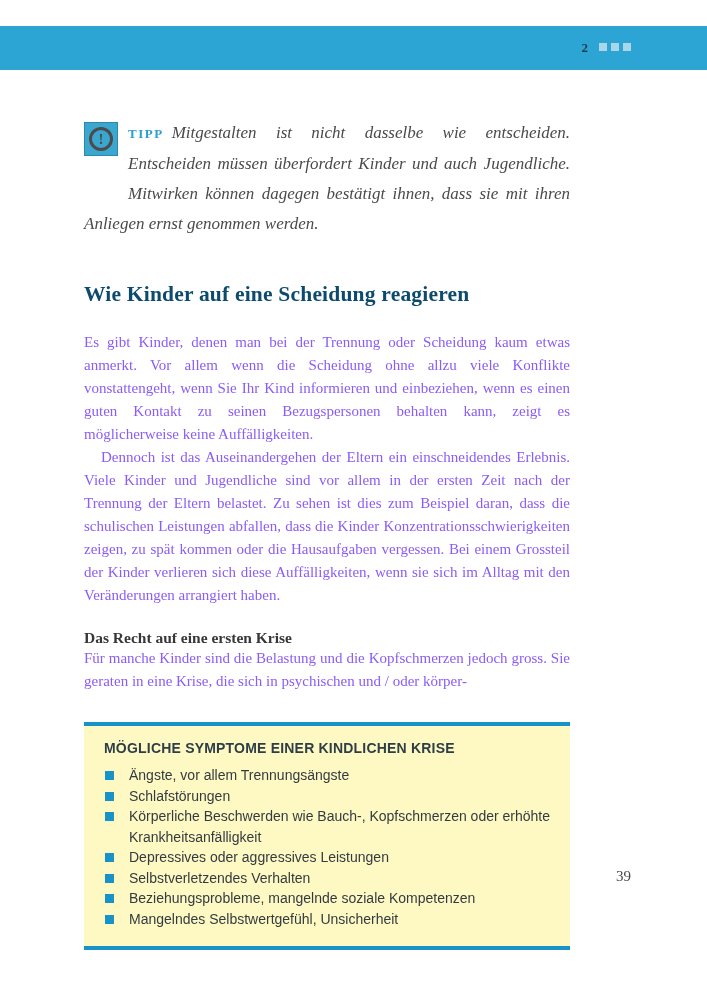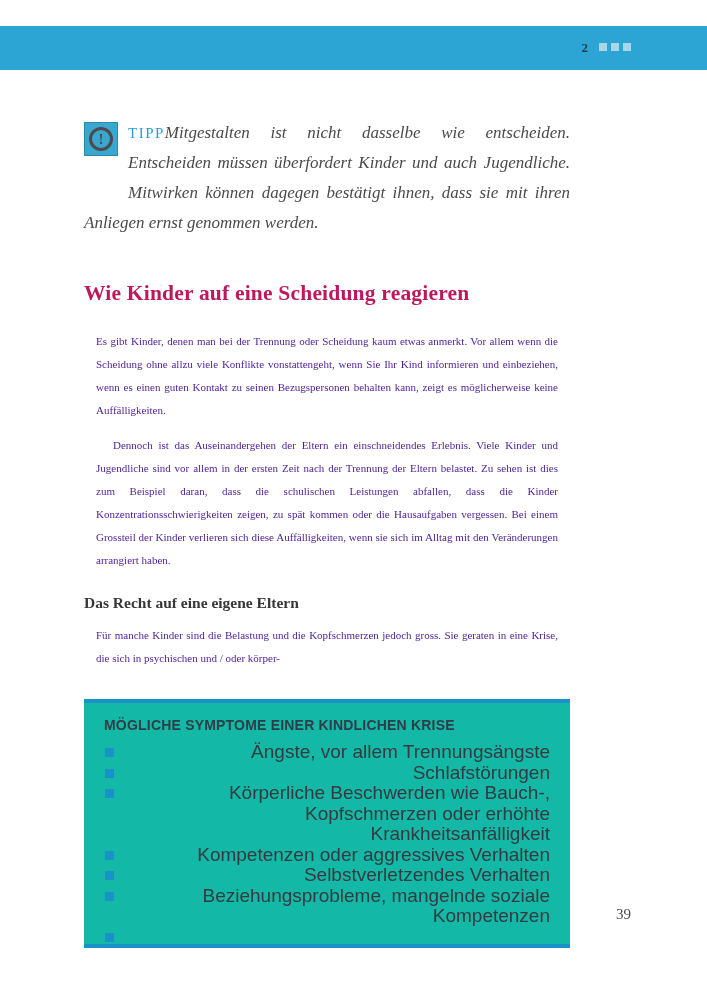--- a/index.html
+++ b/index.html
@@ -77,87 +77,87 @@
   }
   .tip-spacer { float: left; width: 44px; height: 62px; }
   .tip-text {
     font-style: italic;
     font-size: 17px;
     line-height: 30px;
     text-align: justify;
   }
   .tip-label {
     font-style: normal;
-    font-weight: 400;
+    font-weight: 700;
     color: #2a9fd0;
     letter-spacing: 1.5px;
-    font-size: 15px;
+    font-size: 13px;
+    margin-right: 8px;
   }
 
   
   .section-heading {
     margin: 43px 0 0 0;
     font-size: 21.5px;
     font-weight: 700;
-    color: #be185d;
+    color: #0c4a6e;
     letter-spacing: 0.2px;
   }
   .body-par {
-    margin: 12px;
-    font-size: 11px;
+    margin: 0;
+    font-size: 15px;
     line-height: 23px;
-    color: #4c1d95;
+    color: #8b5cf6;
     text-align: justify;
   }
   .par-1 { margin-top: 24px; }
   .par-2 { text-indent: 17px; }
   .sub-heading {
     margin: 22px 0 0 0;
     font-size: 15.5px;
     font-weight: 700;
     color: #373737;
   }
 
   
   .info-box {
     margin-top: 29px;
-    background: #14b8a6;
+    background: #fef9c3;
     border-top: 4px solid #1793c8;
     border-bottom: 4px solid #1793c8;
     padding: 14px 20px 17px 20px;
     box-sizing: border-box;
     font-family: "Liberation Sans", sans-serif;
   }
   .info-box-title {
     font-size: 14px;
     font-weight: 700;
     color: #2e3e48;
     letter-spacing: 0.2px;
     margin: 0 0 9px 0;
   }
   .info-list { list-style: none; margin: 0; padding: 0; }
   .info-list li {
     position: relative;
     padding-left: 25px;
-    font-size: 19px;
+    font-size: 14px;
     line-height: 20.5px;
     color: #333b41;
-    text-align: right;
   }
   .bullet-square {
     position: absolute;
     left: 1px; top: 6px;
     width: 9px; height: 9px;
     background: #1793c8;
   }
 
   
   .page-number {
     position: absolute;
-    top: 906px;
+    top: 868px;
     right: 76px;
     font-size: 15px;
     color: #4a4a4a;
   }
 </style>
 </head>
 <body>
 
 <div class="page">
 
@@ -182,34 +182,34 @@
       <p class="tip-text" style="margin:0;">
         <span class="tip-label">TIPP</span><span>Mitgestalten ist nicht dasselbe wie entscheiden. Entscheiden müssen überfordert Kinder und auch Jugendliche. Mitwirken können dagegen bestätigt ihnen, dass sie mit ihren Anliegen ernst genommen werden.</span>
       </p>
     </div>
 
     <h1 class="section-heading">Wie Kinder auf eine Scheidung reagieren</h1>
 
     <p class="body-par par-1">Es gibt Kinder, denen man bei der Trennung oder Scheidung kaum etwas anmerkt. Vor allem wenn die Scheidung ohne allzu viele Konflikte vonstattengeht, wenn Sie Ihr Kind informieren und einbeziehen, wenn es einen guten Kontakt zu seinen Bezugspersonen behalten kann, zeigt es möglicherweise keine Auffälligkeiten.</p>
     <p class="body-par par-2">Dennoch ist das Auseinandergehen der Eltern ein einschneidendes Erlebnis. Viele Kinder und Jugendliche sind vor allem in der ersten Zeit nach der Trennung der Eltern belastet. Zu sehen ist dies zum Beispiel daran, dass die schulischen Leistungen abfallen, dass die Kinder Konzentrationsschwierigkeiten zeigen, zu spät kommen oder die Hausaufgaben vergessen. Bei einem Grossteil der Kinder verlieren sich diese Auffälligkeiten, wenn sie sich im Alltag mit den Veränderungen arrangiert haben.</p>
 
-    <h2 class="sub-heading">Das Recht auf eine eigene Eltern</h2>
+    <h2 class="sub-heading">Das Recht auf eine ersten Krise</h2>
     <p class="body-par">Für manche Kinder sind die Belastung und die Kopfschmerzen jedoch gross. Sie geraten in eine Krise, die sich in psychischen und / oder körper-</p>
 
     <div class="info-box">
       <p class="info-box-title">MÖGLICHE SYMPTOME EINER KINDLICHEN KRISE</p>
       <ul class="info-list">
         <li><span class="bullet-square"></span><span>Ängste, vor allem Trennungsängste</span></li>
         <li><span class="bullet-square"></span><span>Schlafstörungen</span></li>
         <li><span class="bullet-square"></span><span>Körperliche Beschwerden wie Bauch-, Kopfschmerzen oder erhöhte Krankheitsanfälligkeit</span></li>
         <li><span class="bullet-square"></span></li>
-        <li><span class="bullet-square"></span><span>Kompetenzen oder aggressives Verhalten</span></li>
+        <li><span class="bullet-square"></span><span>Depressives oder aggressives Leistungen</span></li>
         <li><span class="bullet-square"></span><span>Selbstverletzendes Verhalten</span></li>
         <li><span class="bullet-square"></span><span>Beziehungsprobleme, mangelnde soziale Kompetenzen</span></li>
-        <li><span class="bullet-square"></span></li>
+        <li><span class="bullet-square"></span><span>Mangelndes Selbstwertgefühl, Unsicherheit</span></li>
       </ul>
     </div>
 
   </div>
 
   <div class="page-number">39</div>
 
 </div>
 
 </body></html>

